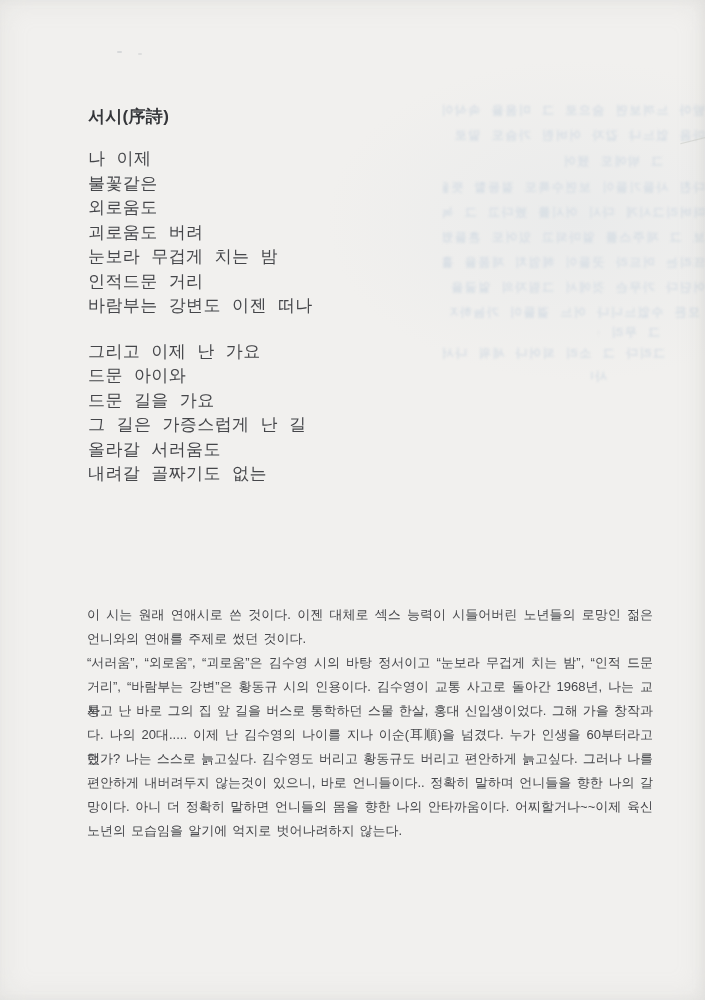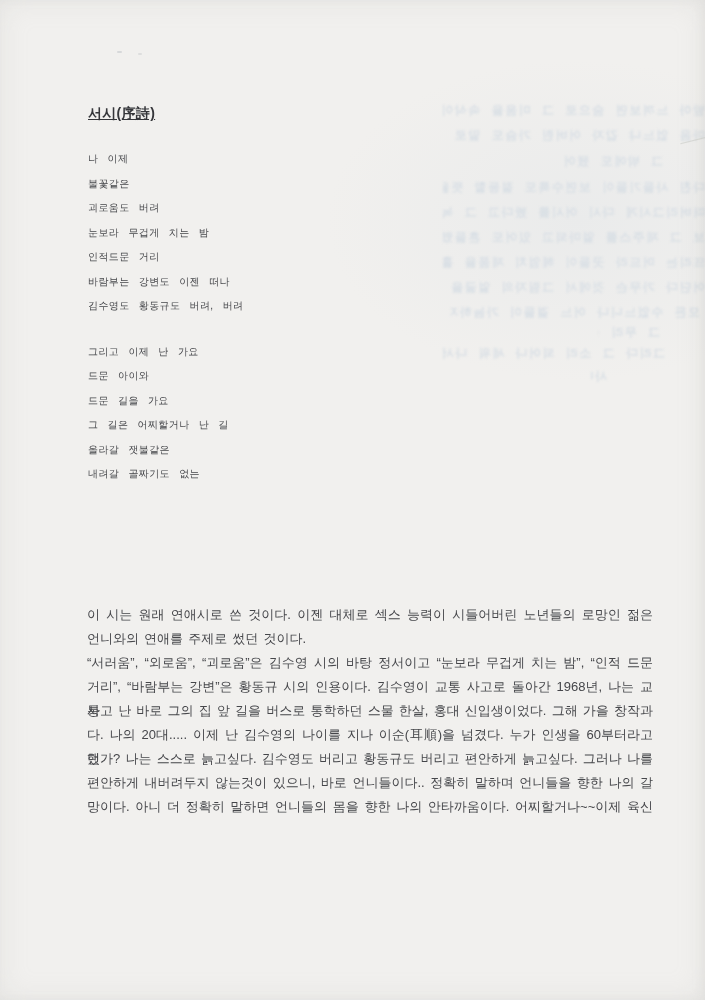--- a/index.html
+++ b/index.html
@@ -11,25 +11,25 @@
   .shade-top-right{
     position:absolute;inset:0;pointer-events:none;
     background:radial-gradient(ellipse 360px 230px at 82% 22%, rgba(206,215,224,.20), rgba(206,215,224,0) 70%);
   }
   .vignette{
     position:absolute;inset:0;pointer-events:none;
     box-shadow:inset 0 0 28px rgba(185,186,182,.22), inset -4px 0 10px rgba(190,192,188,.14);
   }
   .title{
     position:absolute;left:88px;top:105px;
-    font-size:14px;font-weight:700;color:var(--ink-strong,#35363a);letter-spacing:.3px;text-decoration:underline;
+    font-size:17px;font-weight:700;color:var(--ink-strong,#35363a);letter-spacing:.3px;
   }
   .poem{
     position:absolute;left:88px;top:147px;
-    color:var(--ink,#404144);font-size:10px;line-height:24.5px;
+    color:var(--ink,#404144);font-size:17px;line-height:24.5px;
     letter-spacing:.4px;word-spacing:6px;
   }
   .poem-line{white-space:nowrap;height:24.5px;}
   .stanza-gap{height:21px;}
   .prose{
     position:absolute;left:87px;top:603px;width:566px;
     color:var(--ink,#45464a);font-size:13px;line-height:24px;word-spacing:1.5px;
   }
   .prose-line{height:24px;white-space:nowrap;}
   .prose-line.full{white-space:normal;text-align:justify;text-align-last:justify;overflow:visible;}
@@ -70,49 +70,50 @@
       <div class="bleed-line" style="top: 368px; right: 98px; width: 16px;">사다</div>
     </div>
 
   <div class="title">서시(序詩)</div>
 
   <div class="poem">
     <div>
 
     <div class="poem-line">나  이제</div>
         <div class="poem-line">불꽃같은</div>
+        <div class="poem-line">외로움도</div>
         <div class="poem-line">괴로움도  버려</div>
         <div class="poem-line">눈보라  무겁게  치는  밤</div>
         <div class="poem-line">인적드문  거리</div>
         <div class="poem-line">바람부는  강변도  이젠  떠나</div>
-        <div class="poem-line">김수영도  황동규도  버려,  버려</div>
       </div>
     <div class="stanza-gap"></div>
     <div>
 
     <div class="poem-line">그리고  이제  난  가요</div>
         <div class="poem-line">드문  아이와</div>
         <div class="poem-line">드문  길을  가요</div>
-        <div class="poem-line">그  길은  어찌할거나  난  길</div>
-        <div class="poem-line">올라갈  잿불같은</div>
+        <div class="poem-line">그  길은  가증스럽게  난  길</div>
+        <div class="poem-line">올라갈  서러움도</div>
         <div class="poem-line">내려갈  골짜기도  없는</div>
       </div>
   </div>
 
   <div class="prose">
 
   <div class="prose-line full">이 시는 원래 연애시로 쓴 것이다. 이젠 대체로 섹스 능력이 시들어버린 노년들의 로망인 젊은</div>
       <div class="prose-line">언니와의 연애를 주제로 썼던 것이다.</div>
       <div class="prose-line full">“서러움”, “외로움”, “괴로움”은 김수영 시의 바탕 정서이고 “눈보라 무겁게 치는 밤”, “인적 드문</div>
       <div class="prose-line full">거리”, “바람부는 강변”은 황동규 시의 인용이다. 김수영이 교통 사고로 돌아간 1968년, 나는 교통</div>
       <div class="prose-line full">사고 난 바로 그의 집 앞 길을 버스로 통학하던 스물 한살, 홍대 신입생이었다. 그해 가을 창작과</div>
       <div class="prose-line full">다. 나의 20대..... 이제 난 김수영의 나이를 지나 이순(耳順)을 넘겼다. 누가 인생을 60부터라고 했</div>
       <div class="prose-line full">던가? 나는 스스로 늙고싶다. 김수영도 버리고 황동규도 버리고 편안하게 늙고싶다. 그러나 나를</div>
       <div class="prose-line full">편안하게 내버려두지 않는것이 있으니, 바로 언니들이다.. 정확히 말하며 언니들을 향한 나의 갈</div>
       <div class="prose-line full">망이다. 아니 더 정확히 말하면 언니들의 몸을 향한 나의 안타까움이다. 어찌할거나~~이제 육신</div>
+      <div class="prose-line">노년의 모습임을 알기에 억지로 벗어나려하지 않는다.</div>
     </div>
 
   <div class="speck speck-1"></div>
   <div class="speck speck-2"></div>
   <div class="crease"></div>
 
   <div class="vignette"></div>
 </div>
 
 </body></html>

